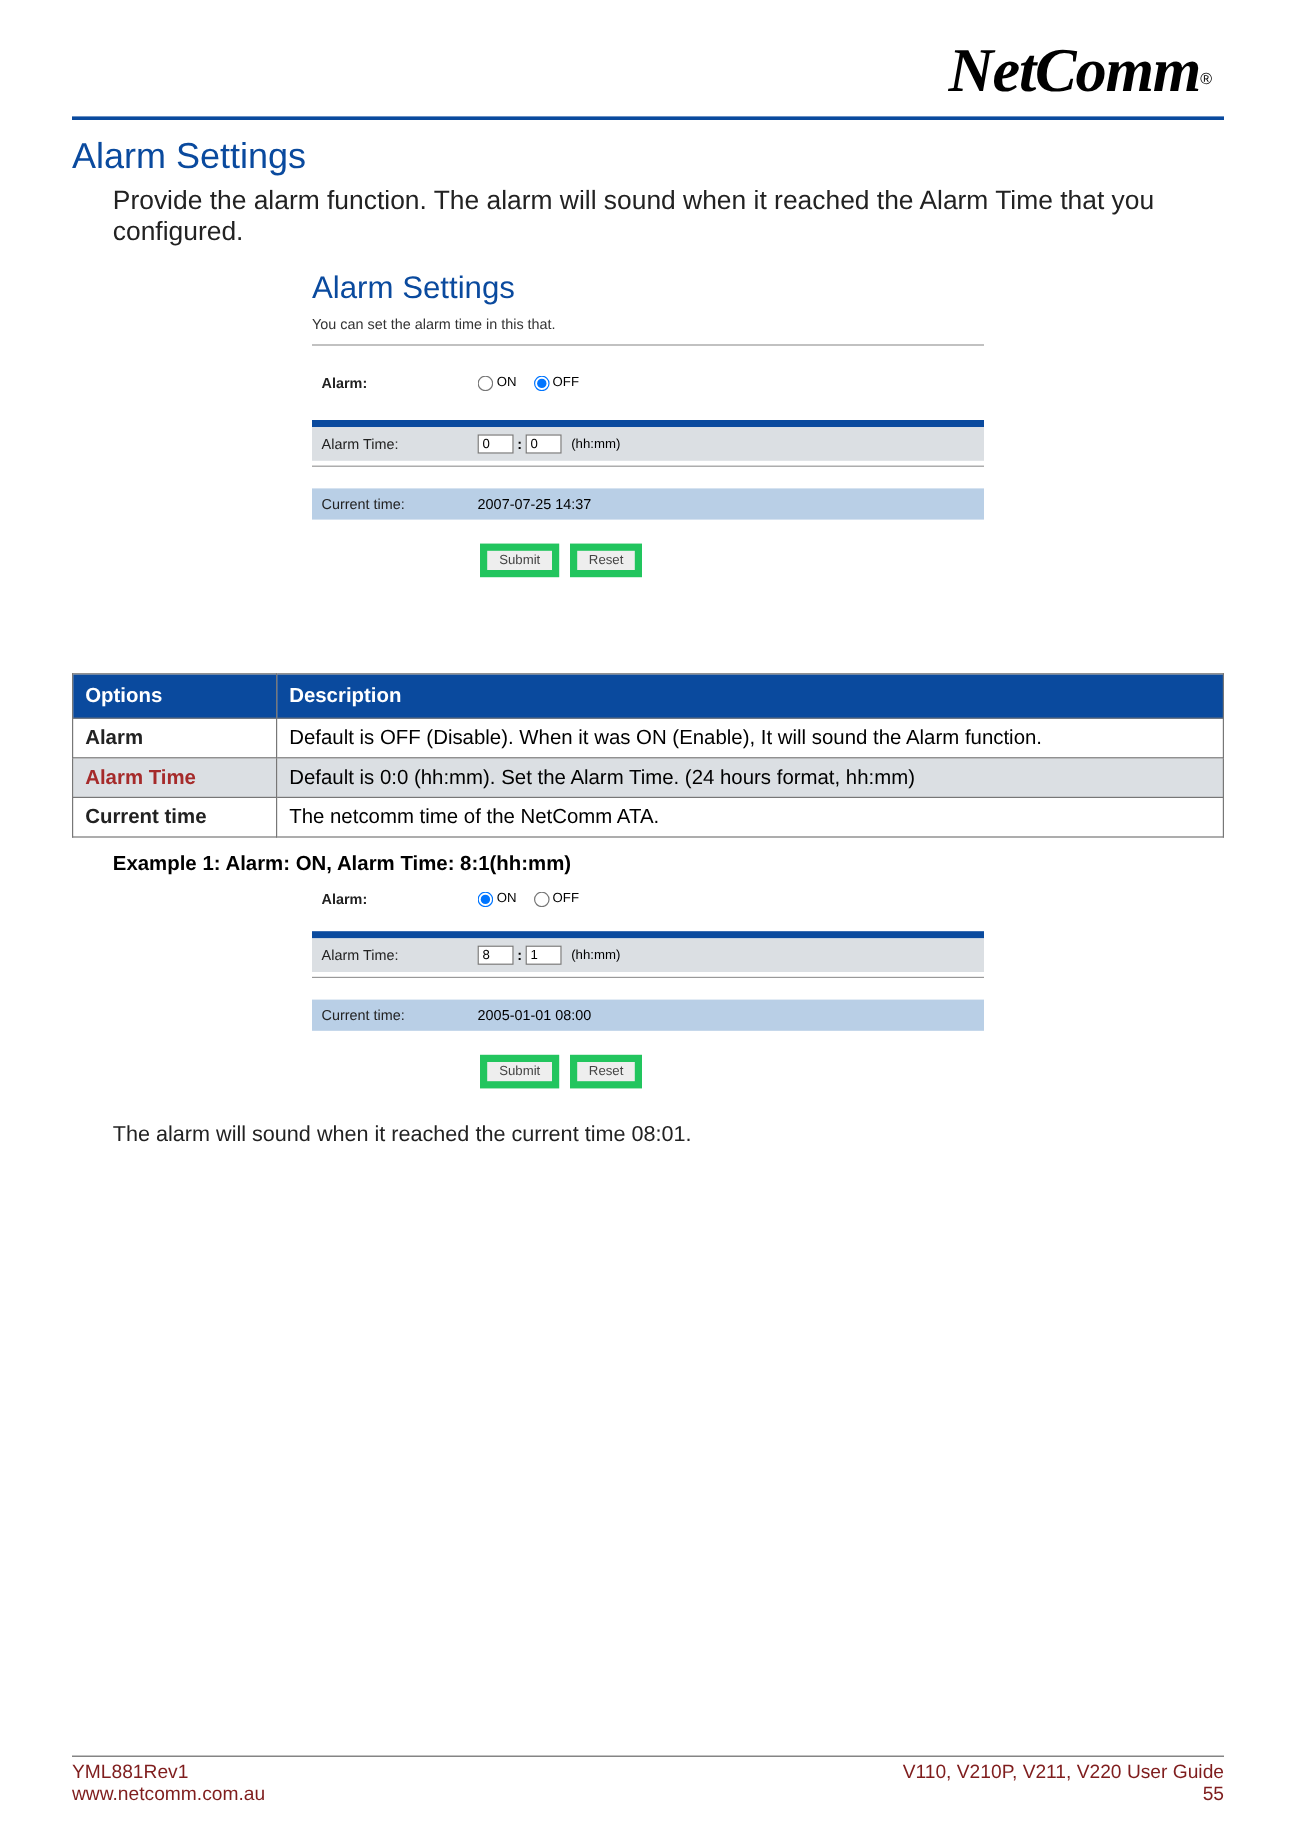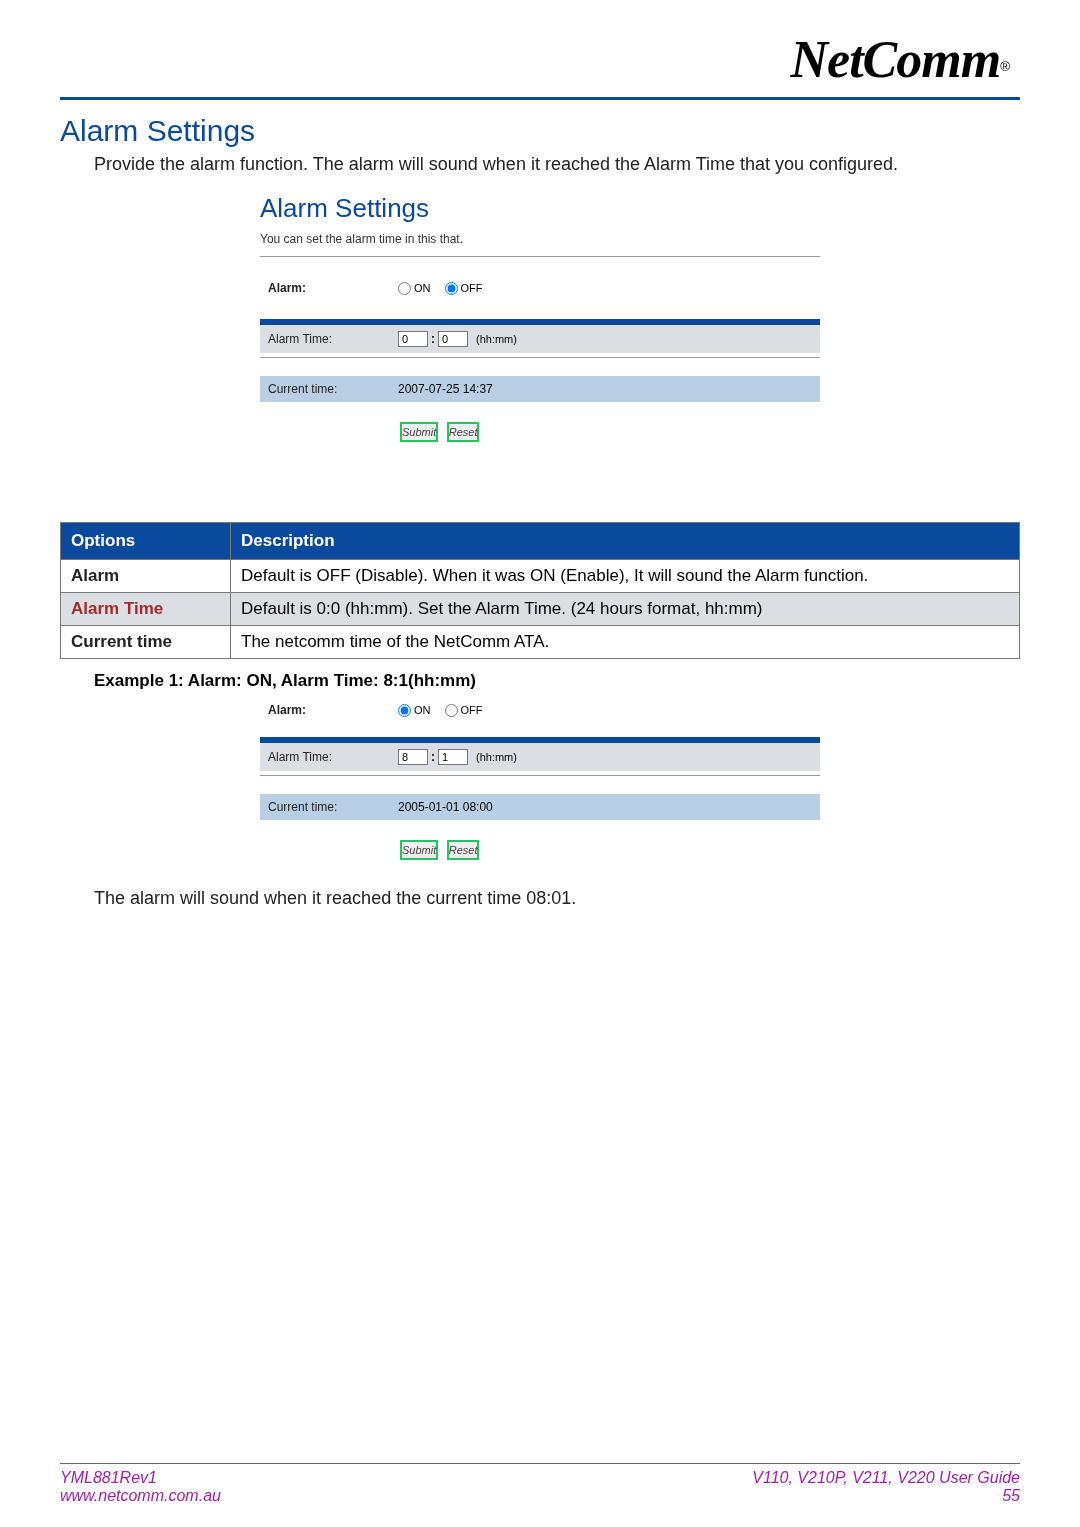--- a/index.html
+++ b/index.html
@@ -34,21 +34,21 @@
     margin: 8px 0 14px 0;
   }
   h1.section-title {
     color: #0a4a9e;
     font-size: 30px;
     font-weight: normal;
     margin: 0 0 6px 0;
     font-family: "Helvetica Neue", Arial, sans-serif;
   }
   .intro {
-    font-size: 18px;
+    font-size: 22px;
     margin: 0 0 18px 34px;
     color: #222;
   }
   .panel {
     width: 560px;
     margin-left: 200px;
     font-family: Arial, sans-serif;
   }
   .panel-title {
     color: #0a4a9e;
@@ -85,27 +85,26 @@
     border: 1px solid #777;
     padding: 1px 3px;
     background: #fff;
   }
   .colon { margin: 0 3px; font-weight: bold; }
   .hhmm { font-size: 11px; margin-left: 8px; }
   .thin-spacer { height: 6px; background: #0a4a9e; }
   .btn-row { padding: 20px 0 10px 140px; }
   button.fake {
     font-size: 11px;
-    padding: 2px 0;
-    border: 2px solid #22c55e;
+    padding: 2px 10px;
+    border: 6px solid #22c55e;
     background: #eee;
     color: #444;
     cursor: pointer;
     margin-right: 4px;
-    font-style: italic;
   }
   .thin-rule { border: none; border-top: 1px solid #aaa; margin: 4px 0; }
 
   table.options {
     border-collapse: collapse;
     width: 100%;
     margin-top: 70px;
     font-size: 17px;
   }
   table.options th {
@@ -145,22 +144,21 @@
   }
   .footer-rule {
     border: none;
     border-top: 1px solid #666;
     margin: 0 0 5px 0;
   }
   .footer-row {
     display: flex;
     justify-content: space-between;
     font-size: 16px;
-    font-style: italic;
-    color: #a21caf;
+    color: #7f1d1d;
   }
   .footer-row .right { text-align: right; }
 </style>
 </head>
 <body>
 
 <div class="page">
 
   <div class="logo-row">
     <span class="logo">NetComm</span><sup>®</sup>

